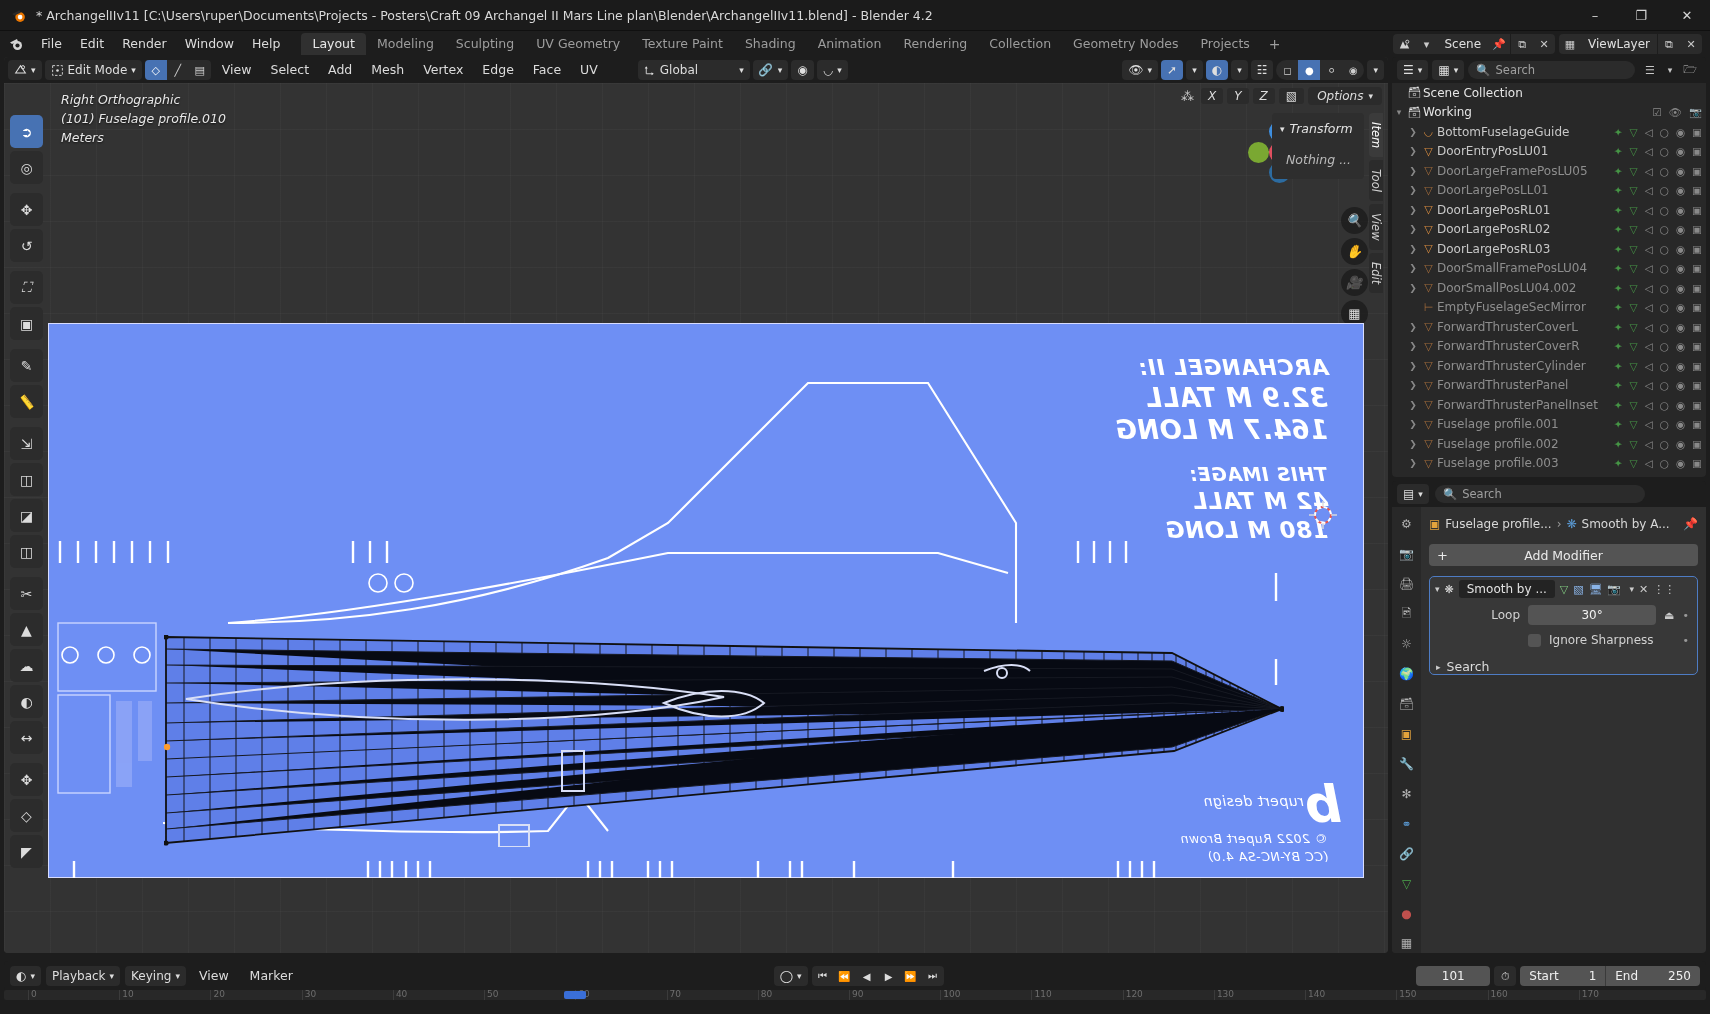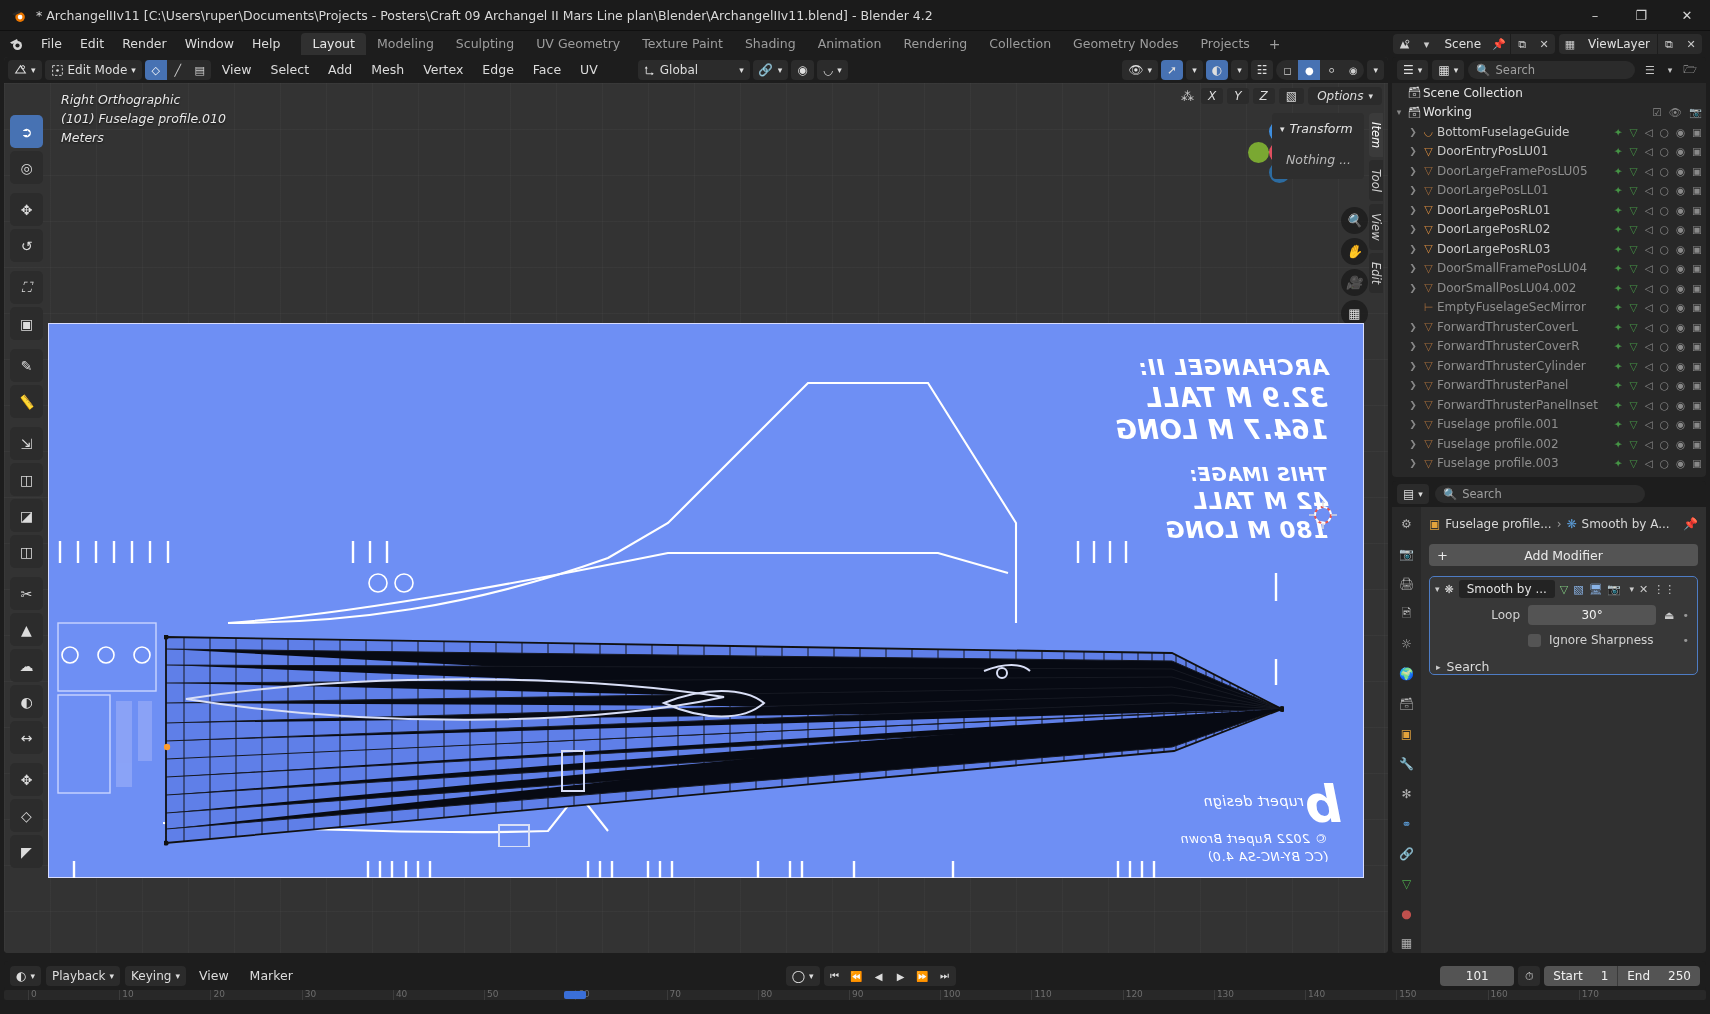--- a/index.html
+++ b/index.html
@@ -165,21 +165,21 @@
               padding: 0 6px; gap: 5px; }
   .tl-menu { padding: 0 8px; height: 20px; line-height: 20px; font-size: 12.5px; color: #dcdcdc; border-radius: 3px; }
   .tl-center { margin-left: auto; margin-right: auto; display: flex; align-items: center; gap: 4px; }
   .tl-playgrp { display: flex; background: #2b2b2b; border-radius: 4px; overflow: hidden; }
   .tl-playgrp > div { width: 22px; height: 20px; display: flex; align-items: center;
                       justify-content: center; color: #dcdcdc; font-size: 10px; }
   .tl-right { display: flex; align-items: center; gap: 4px; }
   .frame-field { background: #545454; border-radius: 4px; height: 20px; min-width: 74px;
                  display: flex; align-items: center; justify-content: center; font-size: 12px; color: #f0f0f0; }
   .se-grp { display: flex; background: #545454; border-radius: 4px; overflow: hidden; }
-  .se-grp .cell { height: 20px; display: flex; align-items: center; gap: 18px; padding: 0 9px; font-size: 12px; color: #f0f0f0; }
+  .se-grp .cell { height: 20px; display: flex; align-items: center; gap: 30px; padding: 0 9px; font-size: 12px; color: #f0f0f0; }
   .se-grp .sep { width: 1px; background: #3a3a3a; }
 
   .tl-strip { position: absolute; left: 4px; right: 4px; bottom: 14px; height: 10px; background: #282828;
               border-radius: 2px; overflow: hidden; }
   .tl-tick { position: absolute; top: 0; width: 1px; height: 10px; background: #3b3b3b; }
   .tl-num { position: absolute; top: -1px; font-size: 9px; color: #6d6d6d; }
   .tl-play { position: absolute; top: 1px; width: 22px; height: 8px; background: #3a6fd8; border-radius: 2px; }
 
   .statusbar { position: absolute; left: 0; right: 0; bottom: 0; height: 23px; background: #1d1d1d;
                display: flex; align-items: center; padding: 0 10px; gap: 7px; font-size: 12px; color: #b4b4b4; }

